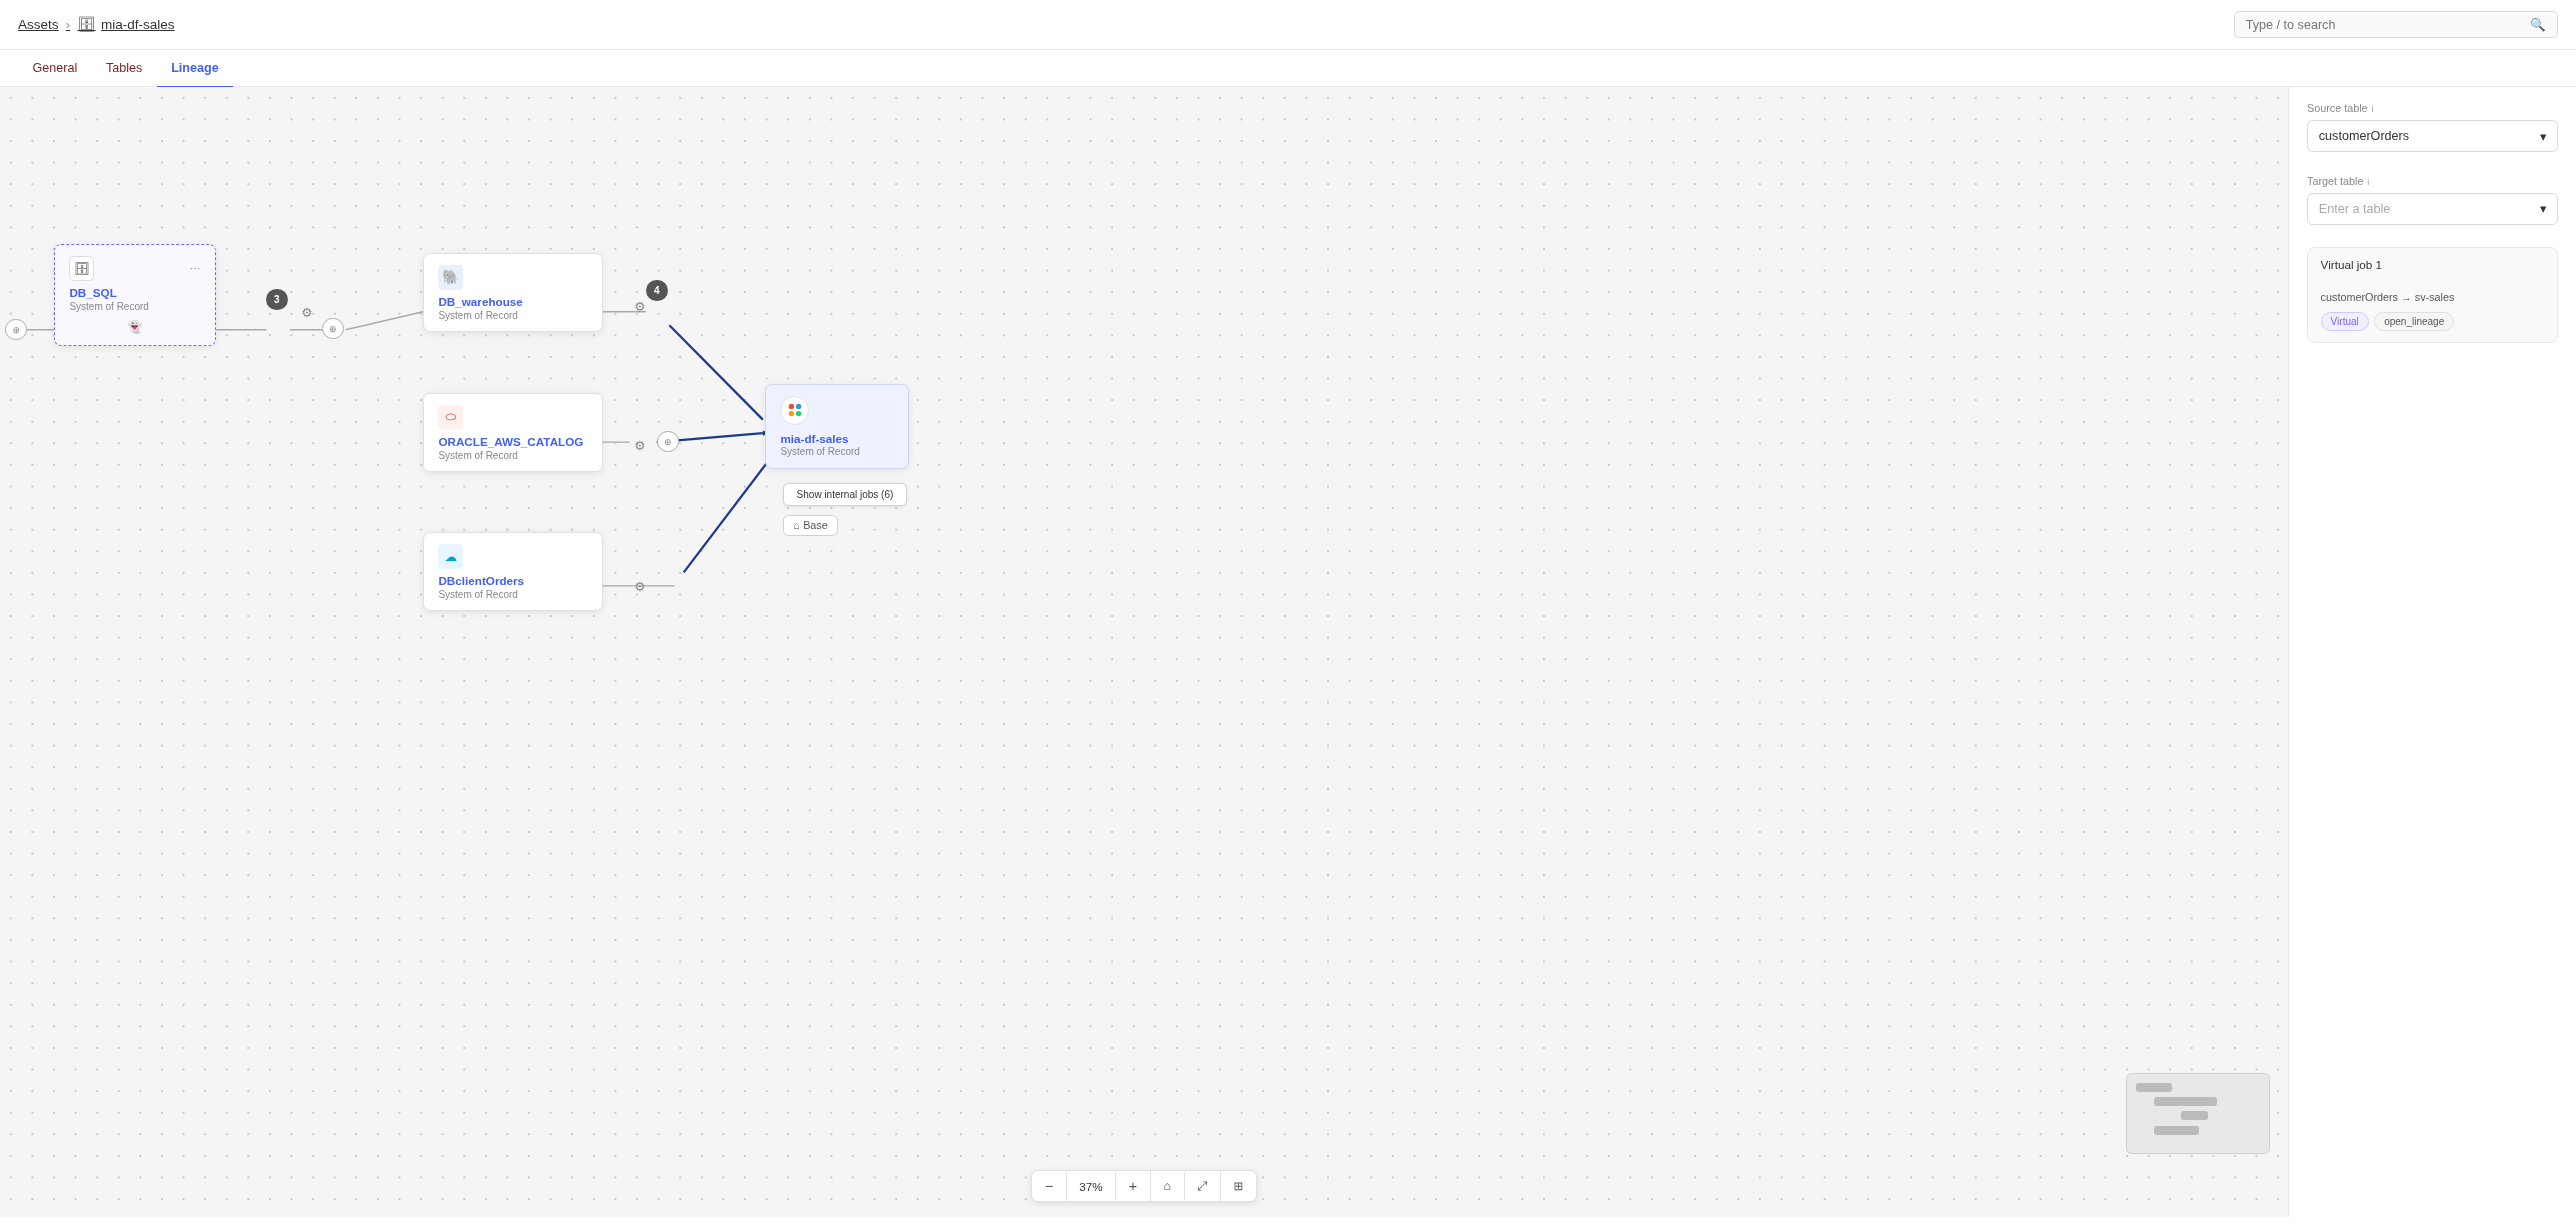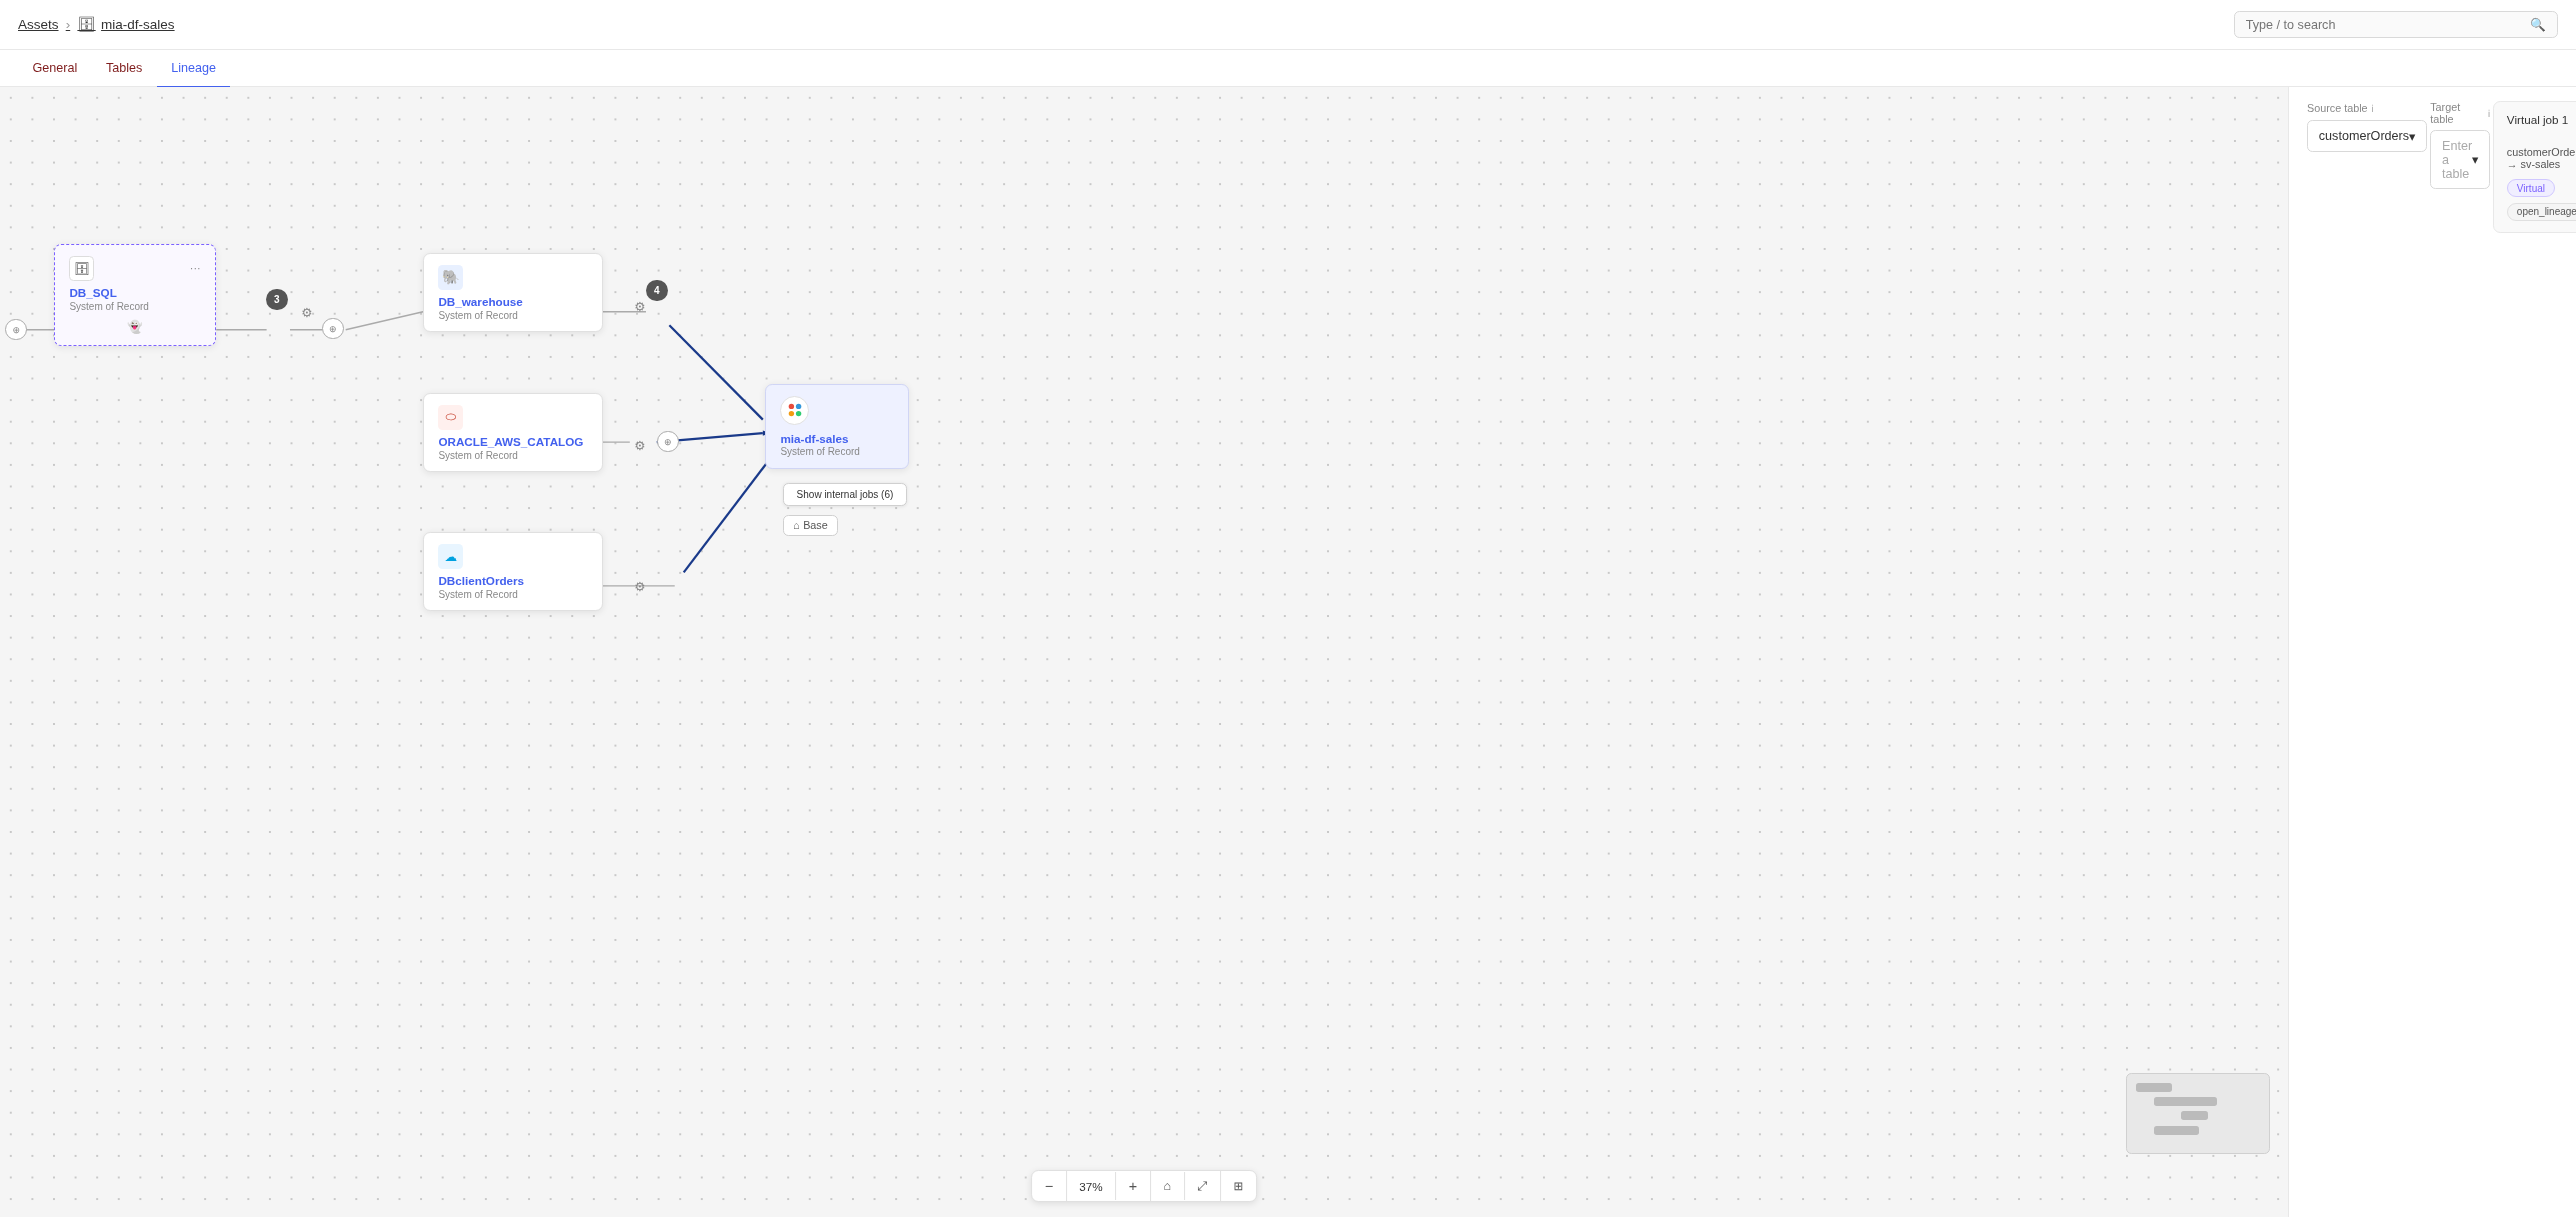--- a/index.html
+++ b/index.html
@@ -25,21 +25,21 @@
     
     .tabs {
       display: flex; align-items: center; gap: 0;
       padding: 0 18px; border-bottom: 0.9px solid #e8e8e8;
       background: #fff;
     }
     .tab {
       padding: 10.8px 14.4px; cursor: pointer; font-size: 12.6px; color: #7f1d1d;
       border-bottom: 1.8px solid transparent; margin-bottom: -0.9px;
     }
-    .tab.active { color: #4361ee; border-bottom-color: #4361ee; font-weight: 400; }
+    .tab.active { color: #4361ee; border-bottom-color: #4361ee; font-weight: 700; }
 
     
     .main { display: flex; height: calc(100vh - 96px); overflow: hidden; }
 
     
     .canvas {
       flex: 1; position: relative; background-color: #f5f5f5;
       background-image: radial-gradient(circle, #c8c8c8 0.9px, transparent 0.9px);
       background-size: 21.6px 21.6px;
       overflow: hidden;
@@ -130,21 +130,21 @@
       width: 288px; border-left: 0.9px solid #e8e8e8; background: #fff;
       display: flex; flex-direction: column; overflow-y: auto;
     }
     .panel-header {
       display: flex; align-items: center; justify-content: space-between;
       padding: 14.4px 18px; border-bottom: 0.9px solid #f0f0f0;
     }
     .panel-title { font-size: 14.4px; font-weight: 600; display: flex; align-items: center; gap: 7.2px; }
     .close-btn { cursor: pointer; color: #888; font-size: 16px; border: none; background: none; }
 
-    .panel-body { padding: 14.4px 18px; display: flex; flex-direction: row; gap: 3px; }
+    .panel-body { padding: 14.4px 18px; display: flex; flex-direction: column; gap: 22px; }
 
     .field-label {
       font-size: 10.8px; color: #888; margin-bottom: 5.4px;
       display: flex; align-items: center; gap: 3.6px;
     }
     .field-label .info-icon { color: #aaa; font-size: 10px; }
 
     .dropdown {
       display: flex; align-items: center; justify-content: space-between;
       border: 0.9px solid #d9d9d9; border-radius: 5.4px; padding: 7.2px 10.8px;

